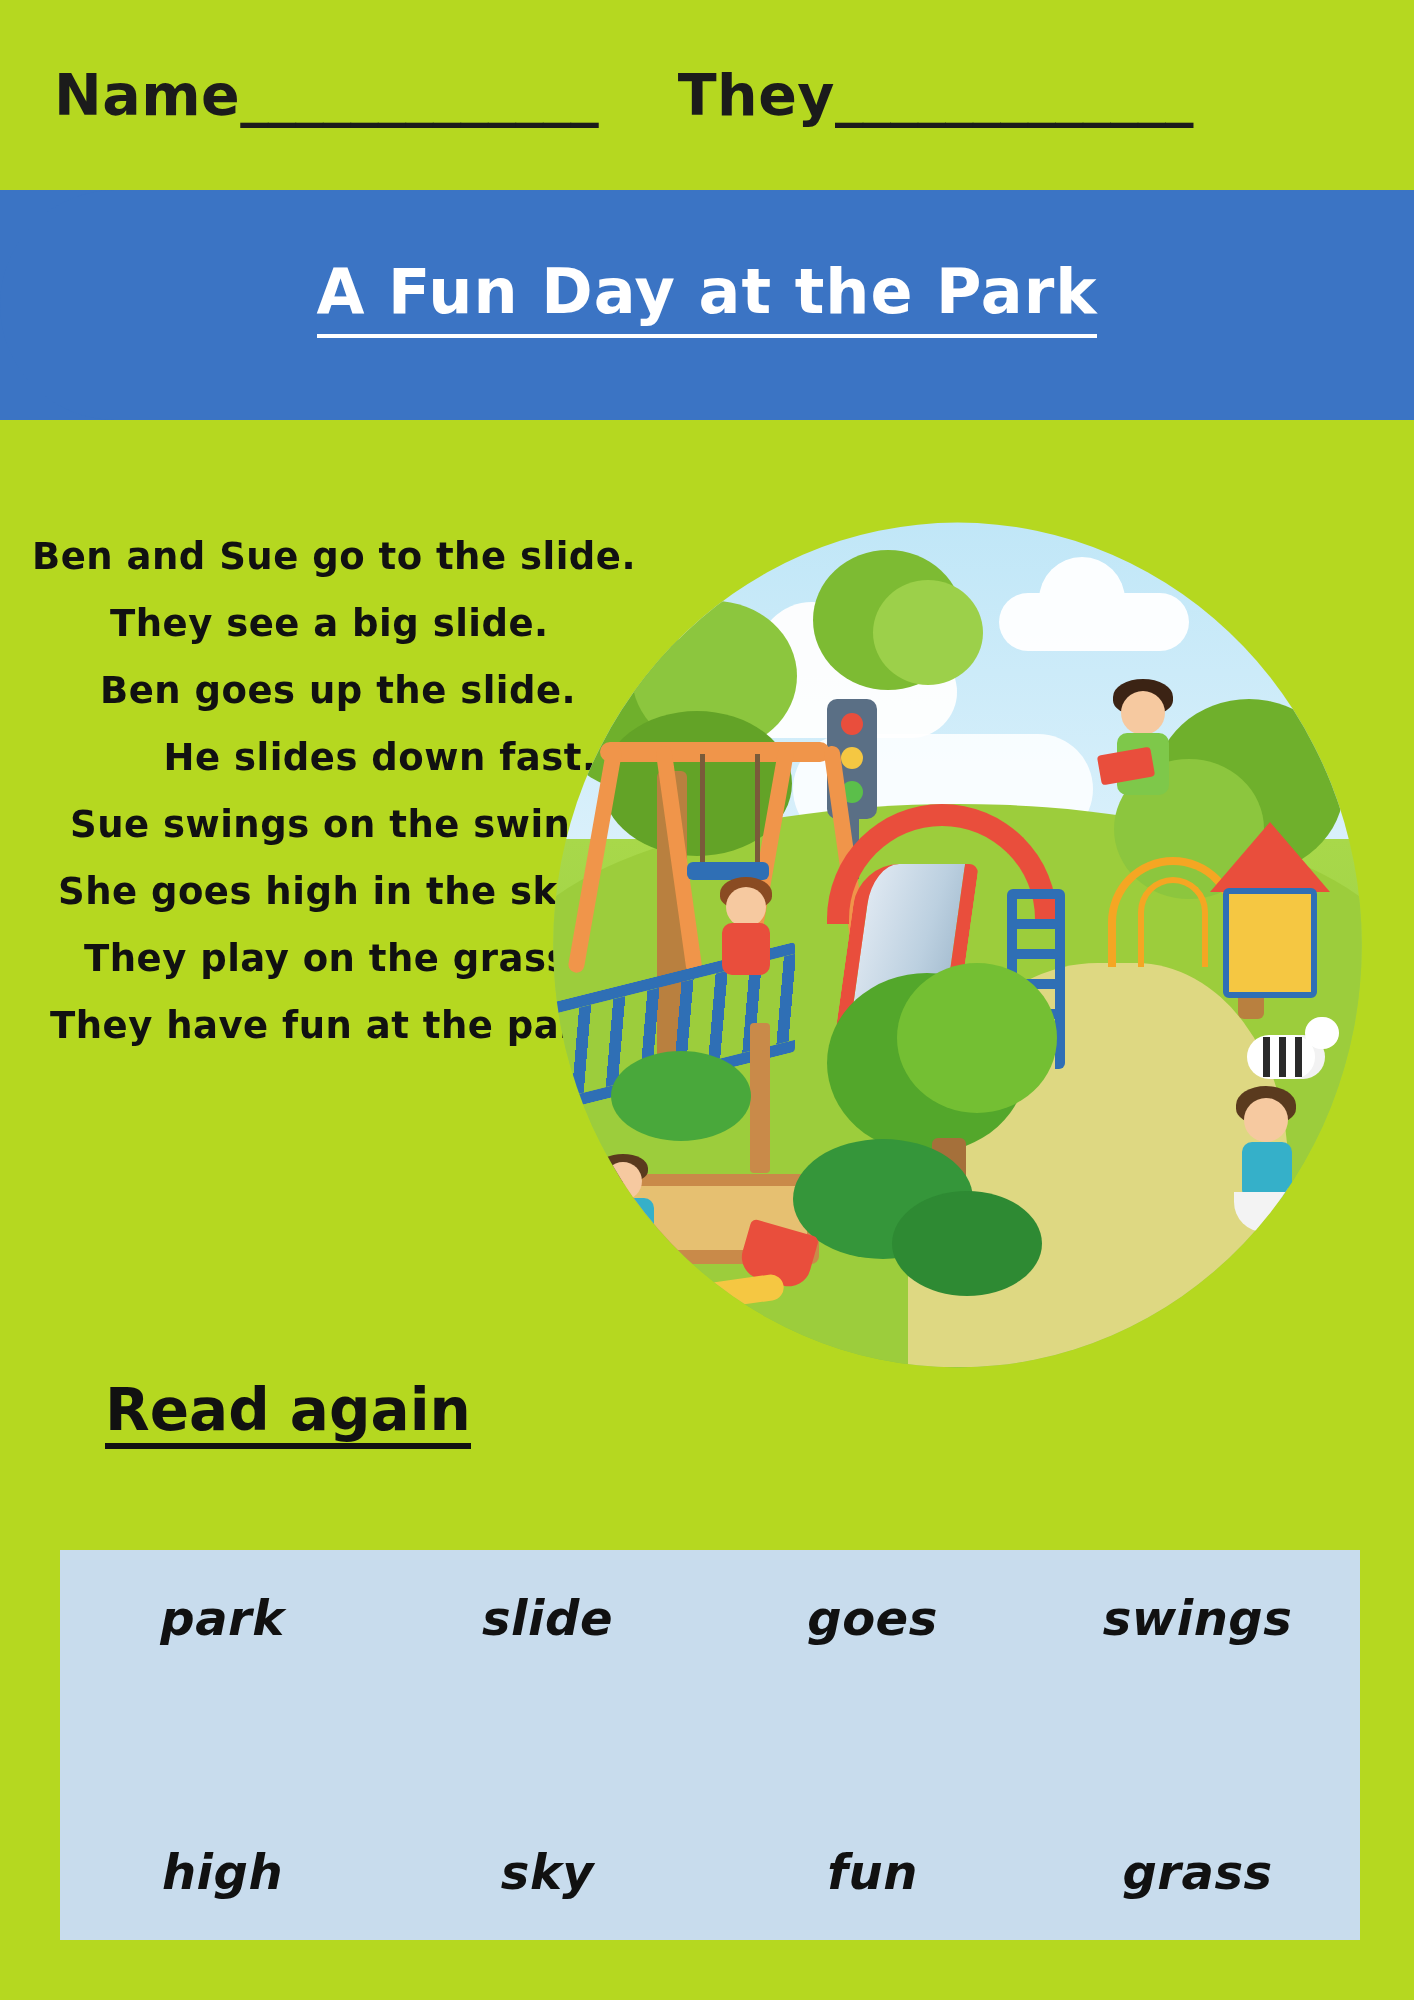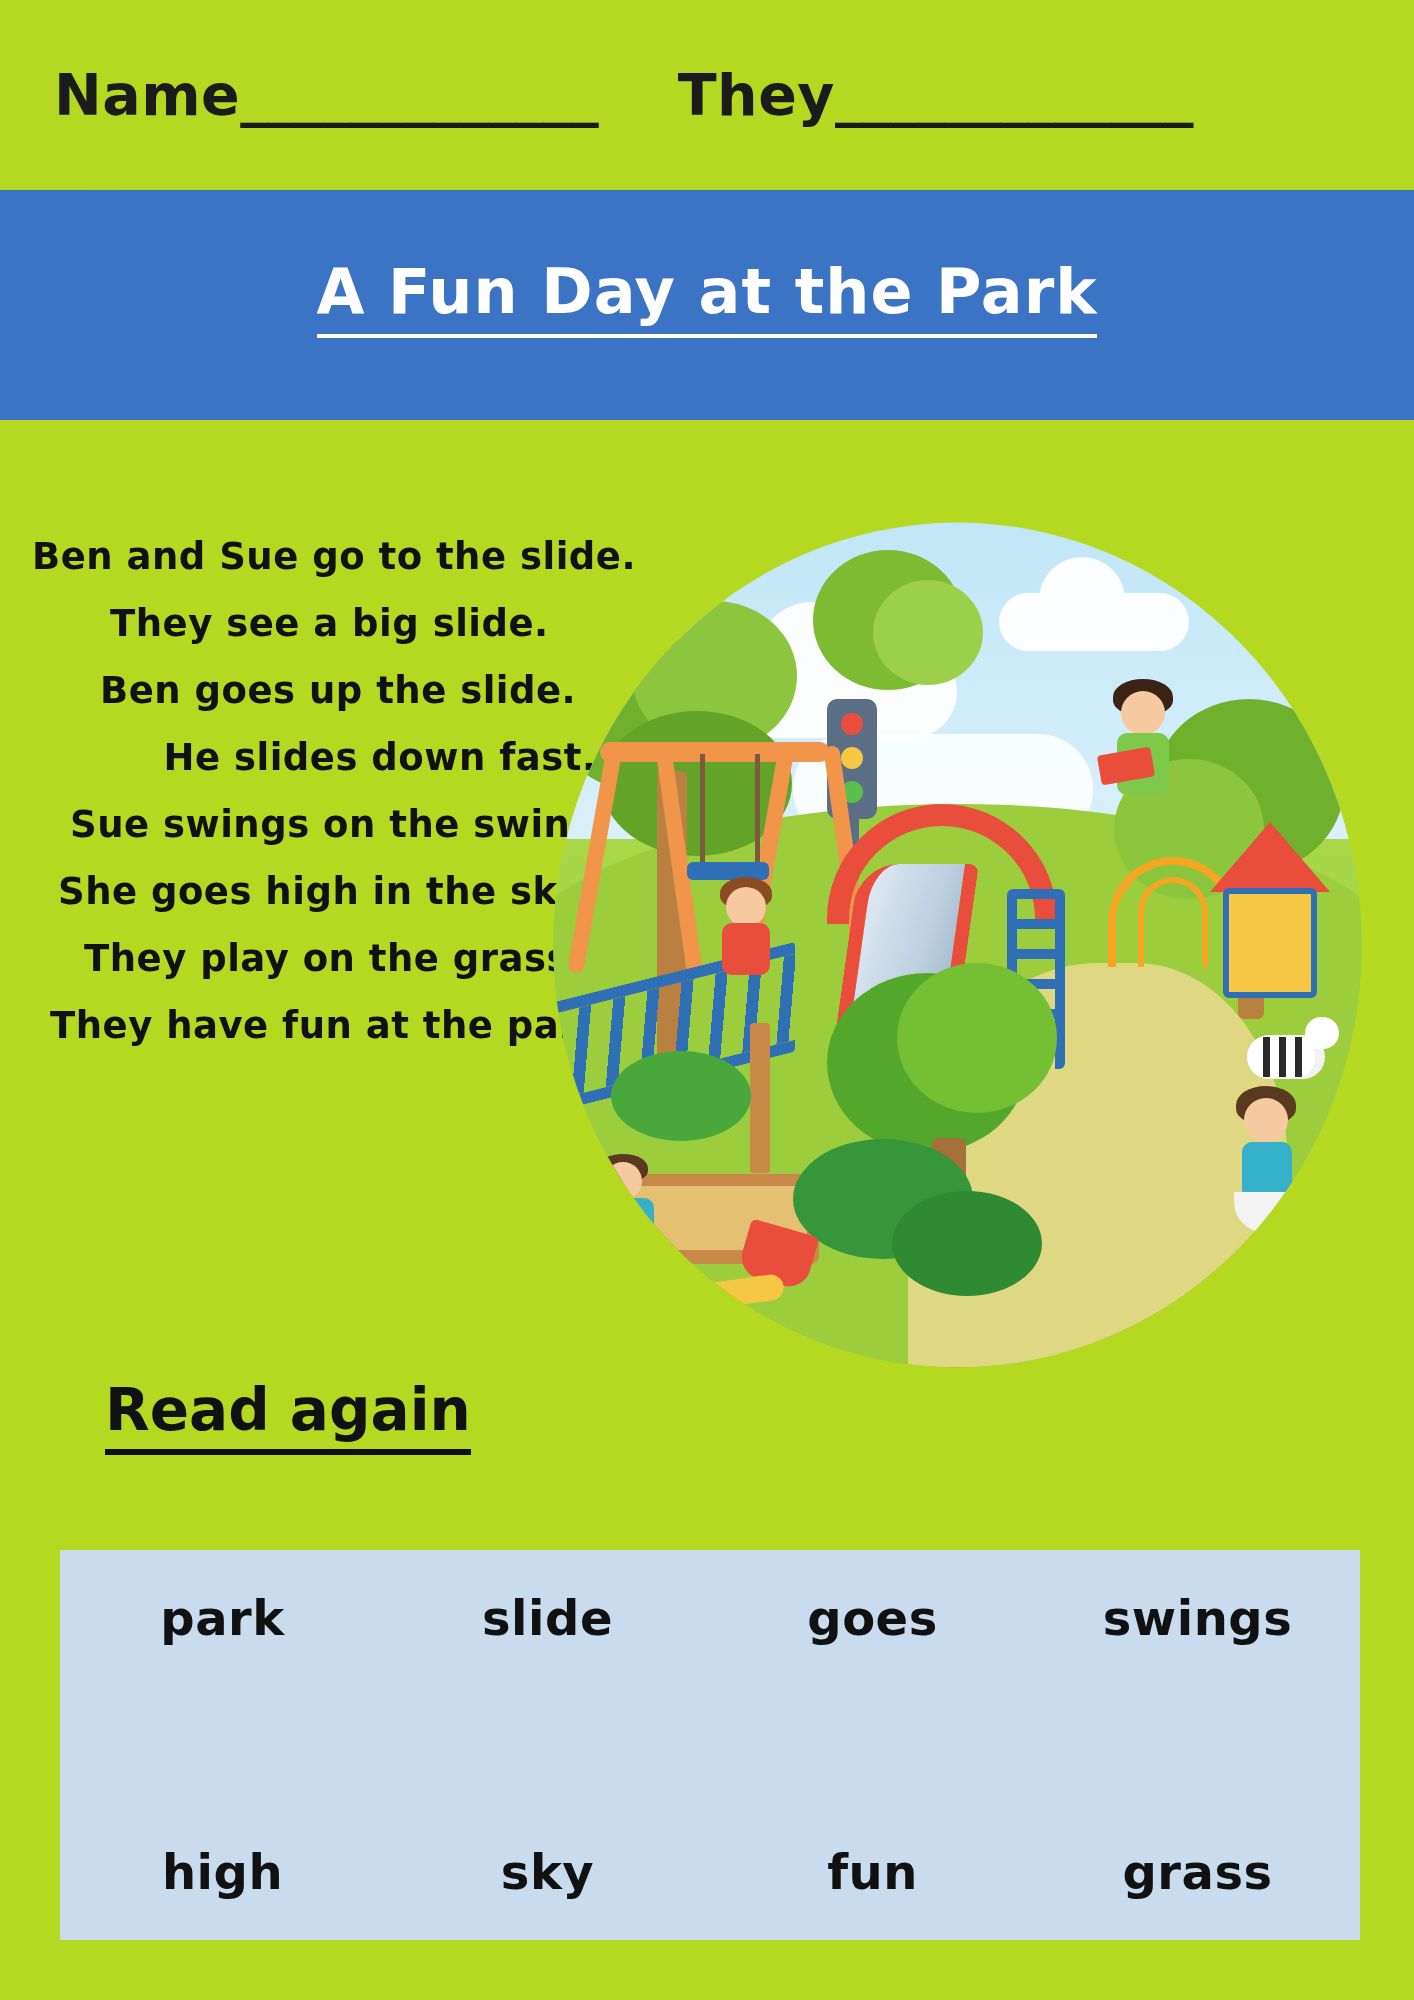--- a/index.html
+++ b/index.html
@@ -105,37 +105,38 @@
 
   
   .read-again {
     position: absolute;
     top: 1380px;
     left: 105px;
     font-size: 58px;
     font-weight: bold;
     color: #111111;
     border-bottom: 6px solid #111111;
-    padding-bottom: 8px;
+    padding-bottom: 2px;
     line-height: 1.05;
   }
 
   
   .word-box {
     position: absolute;
     top: 1550px;
     left: 60px;
     width: 1300px;
     height: 390px;
     background: #c8dced;
     box-sizing: border-box;
     padding: 40px 0;
     display: flex;
     flex-direction: column;
     justify-content: space-between;
+    font-style: italic;
   }
   .word-row {
     display: flex;
     width: 100%;
   }
   .word-cell {
     flex: 1 1 25%;
     text-align: center;
     font-size: 48px;
     font-weight: bold;

